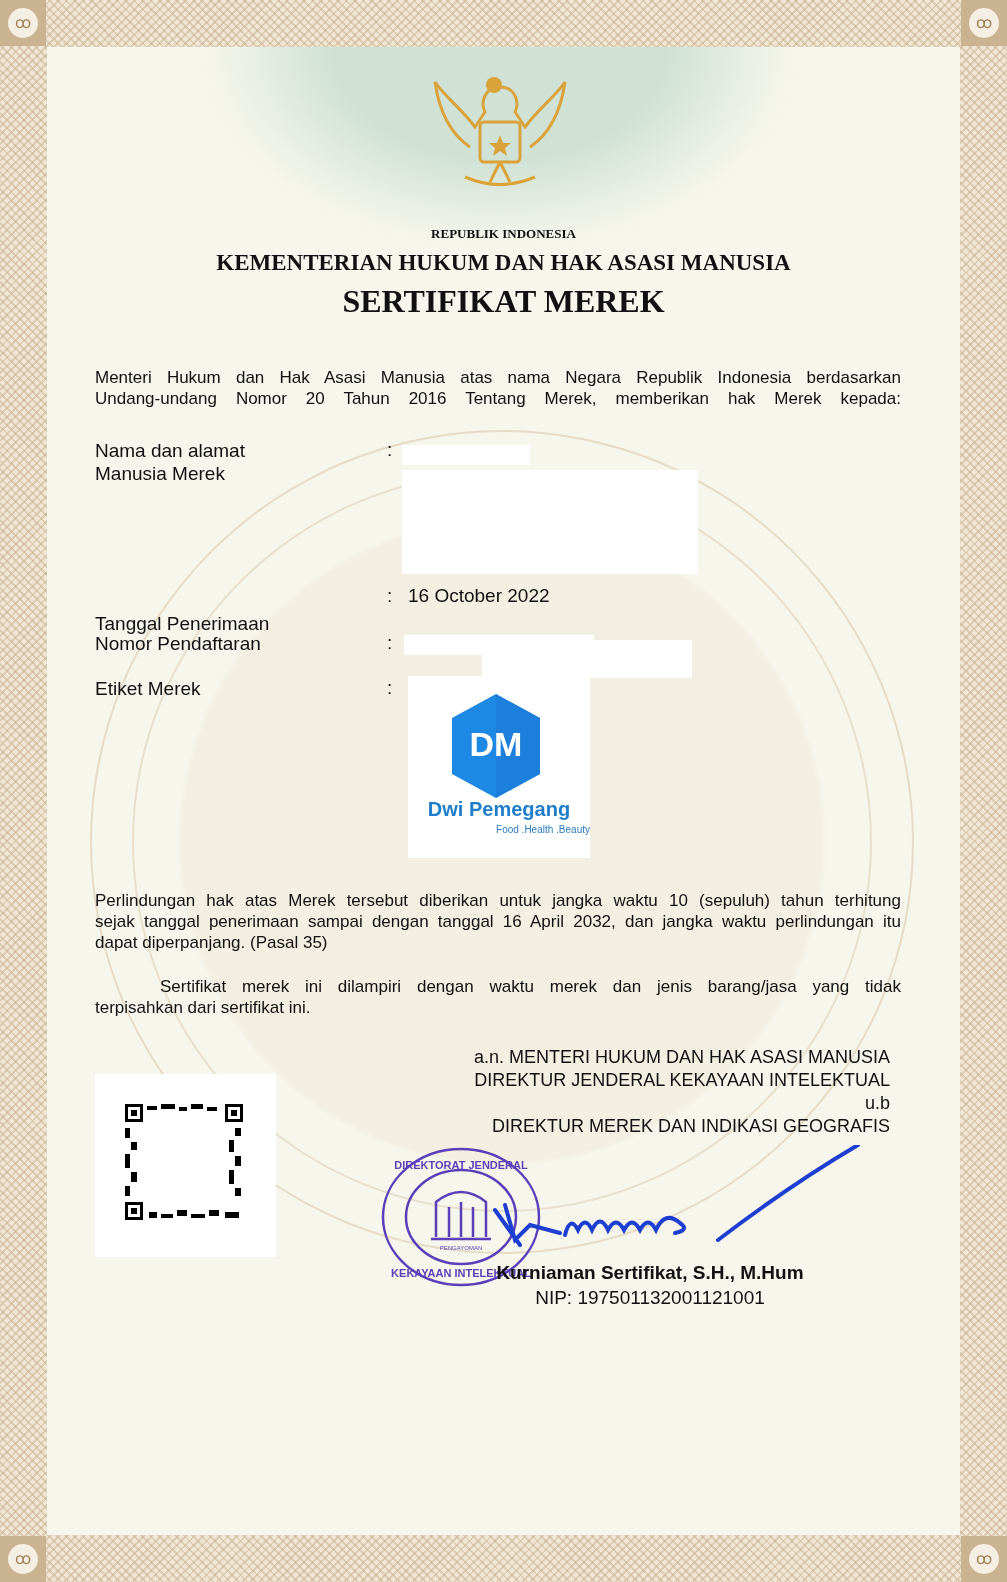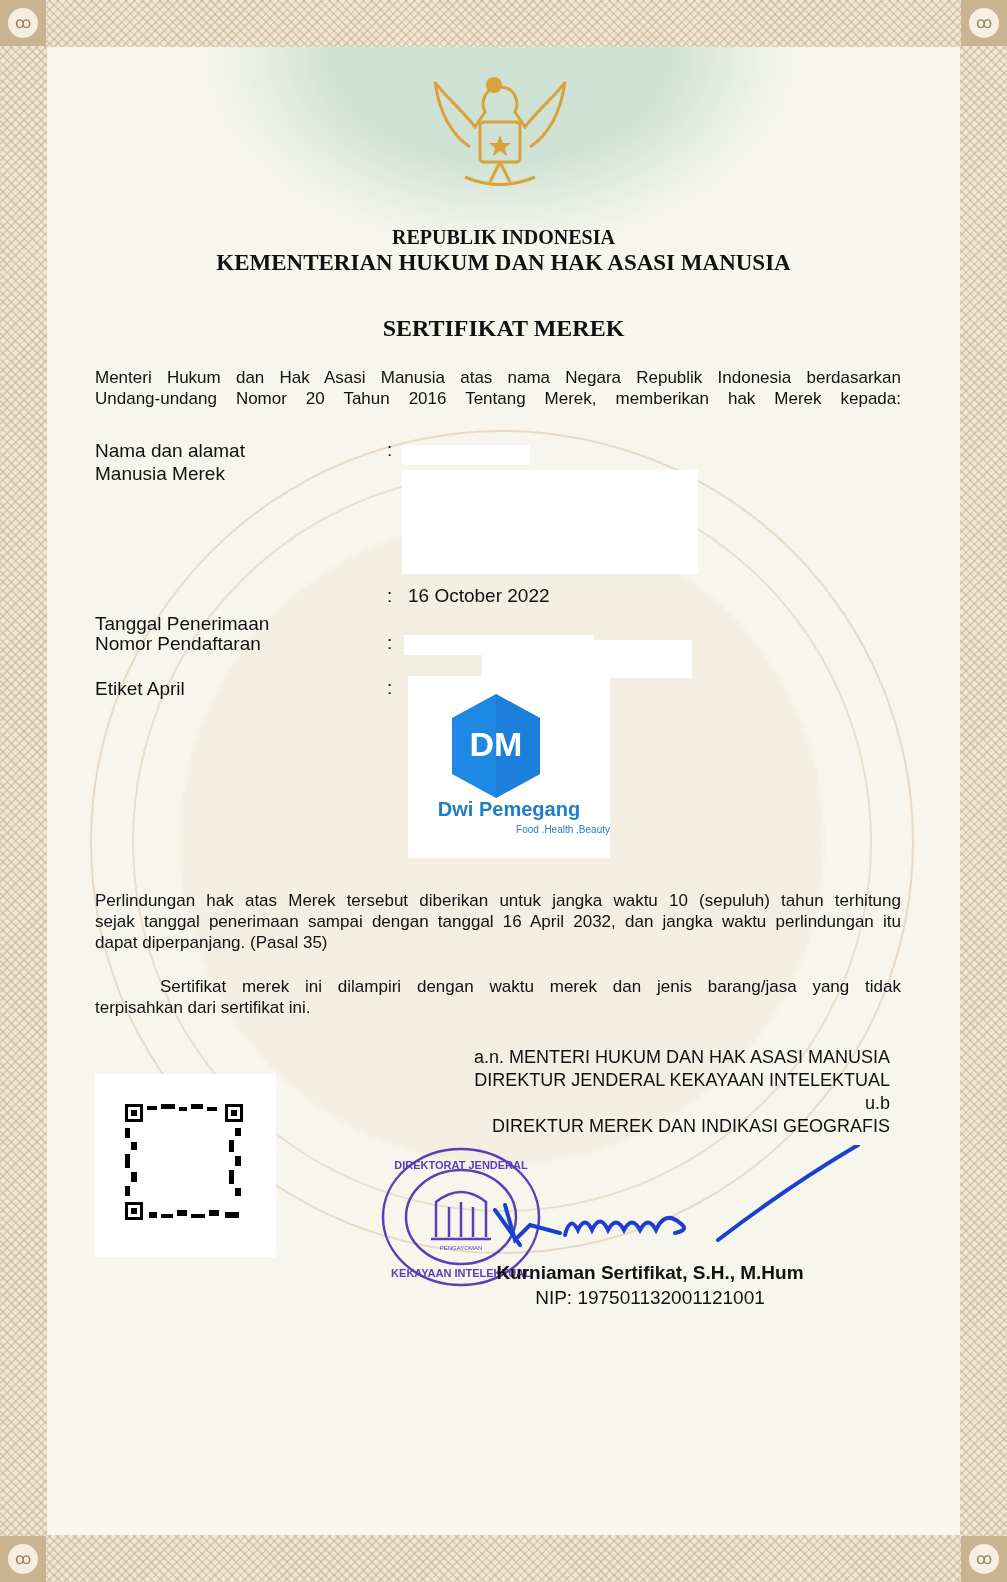--- a/index.html
+++ b/index.html
@@ -13,30 +13,30 @@
   .corner .disc { position:absolute; left:8px; top:8px; width:30px; height:30px; border-radius:50%; background:#f5efe3; color:#9c7e55; font-size:16px; text-align:center; line-height:30px; }
   .c-tl{left:0;top:0}.c-tr{right:0;top:0}.c-bl{left:0;bottom:0}.c-br{right:0;bottom:0}
   .guilloche { position:absolute; left:205px; top:47px; width:590px; height:200px;
       background: radial-gradient(ellipse at 50% 0%, rgba(160,200,185,.45) 0 40%, rgba(160,200,185,.15) 60%, transparent 72%); border-radius:0 0 50% 50%; }
   .watermark { position:absolute; left:90px; top:430px; width:820px; height:820px; border-radius:50%;
       border:2px solid rgba(200,170,130,.35);
       background: radial-gradient(circle, rgba(210,185,150,.12) 0 55%, transparent 56%); }
   .watermark::before { content:""; position:absolute; inset:40px; border-radius:50%; border:2px solid rgba(200,170,130,.3); }
   .emblem { position:absolute; left:430px; top:67px; width:140px; height:130px; }
   .center { position:absolute; left:0; width:100%; text-align:center; }
-  .hdr1 { top:226px; font-family:"Liberation Serif", serif; font-weight:bold; font-size:20px; }
+  .hdr1 { top:226px; font-family:"Liberation Serif", serif; font-weight:bold; font-size:13px; }
   .hdr2 { top:250px; font-family:"Liberation Serif", serif; font-weight:bold; font-size:23px; }
-  .title { top:283px; font-family:"Liberation Serif", serif; font-weight:bold; font-size:24px;margin-top:32px; }
+  .title { top:283px; font-family:"Liberation Serif", serif; font-weight:bold; font-size:32px; }
   .para { position:absolute; left:95px; width:806px; font-size:17px; line-height:21px; text-align:justify; text-align-last:justify; }
   .para.last-left { text-align-last:left; }
   .label { position:absolute; left:95px; font-size:19px; line-height:23px; }
   .colon { position:absolute; left:387px; font-size:19px; }
   .value { position:absolute; left:408px; font-size:19px; }
   .redact { position:absolute; background:#fff; }
-  .logo-box { position:absolute; left:408px; top:676px; width:202px; height:182px; background:#fff; }
+  .logo-box { position:absolute; left:408px; top:676px; width:182px; height:182px; background:#fff; }
   .hex { position:absolute; left:38px; top:18px; width:100px; height:104px; }
   .logo-name { position:absolute; left:0; width:100%; top:122px; text-align:center; color:#1f7ecb; font-weight:bold; font-size:20px; }
   .logo-tag { position:absolute; left:0; width:100%; top:148px; text-align:right; color:#2b7cc0; font-size:10px; }
   .qr-box { position:absolute; left:95px; top:1074px; width:181px; height:183px; background:#fff; }
   .sig-line { position:absolute; left:410px; width:480px; text-align:right; font-size:18px; line-height:23px; }
   .stamp { position:absolute; left:381px; top:1147px; width:164px; height:140px; }
   .signature { position:absolute; left:490px; top:1145px; width:380px; height:110px; }
   .signer { position:absolute; left:410px; width:480px; text-align:center; font-size:19px; font-weight:bold; top:1262px; }
   .nip { position:absolute; left:410px; width:480px; text-align:center; font-size:19px; top:1287px; }
 </style>
@@ -88,21 +88,21 @@
 
 <div class="label" style="top:612px">Tanggal Penerimaan</div>
 <div class="colon" style="top:585px">:</div>
 <div class="value" style="top:585px">16 October 2022</div>
 
 <div class="label" style="top:632px">Nomor Pendaftaran</div>
 <div class="colon" style="top:632px">:</div>
 <div class="redact" style="left:404px;top:635px;width:190px;height:20px"></div>
 <div class="redact" style="left:482px;top:640px;width:210px;height:38px"></div>
 
-<div class="label" style="top:677px">Etiket April</div>
+<div class="label" style="top:677px">Etiket Merek</div>
 <div class="colon" style="top:677px">:</div>
 
 <div class="logo-box">
   <svg class="hex" viewBox="0 0 100 104">
     <polygon points="50,0 94,24 94,80 50,104 6,80 6,24" fill="#1e88e5"></polygon>
     <polygon points="50,0 94,24 94,80 50,104" fill="#1976d2" opacity=".5"></polygon>
     <text x="50" y="62" text-anchor="middle" font-family="Liberation Sans, sans-serif" font-weight="bold" font-size="34" fill="#fff">DM</text>
   </svg>
   <div class="logo-name">Dwi Pemegang</div>
   <div class="logo-tag">Food .Health .Beauty</div>

